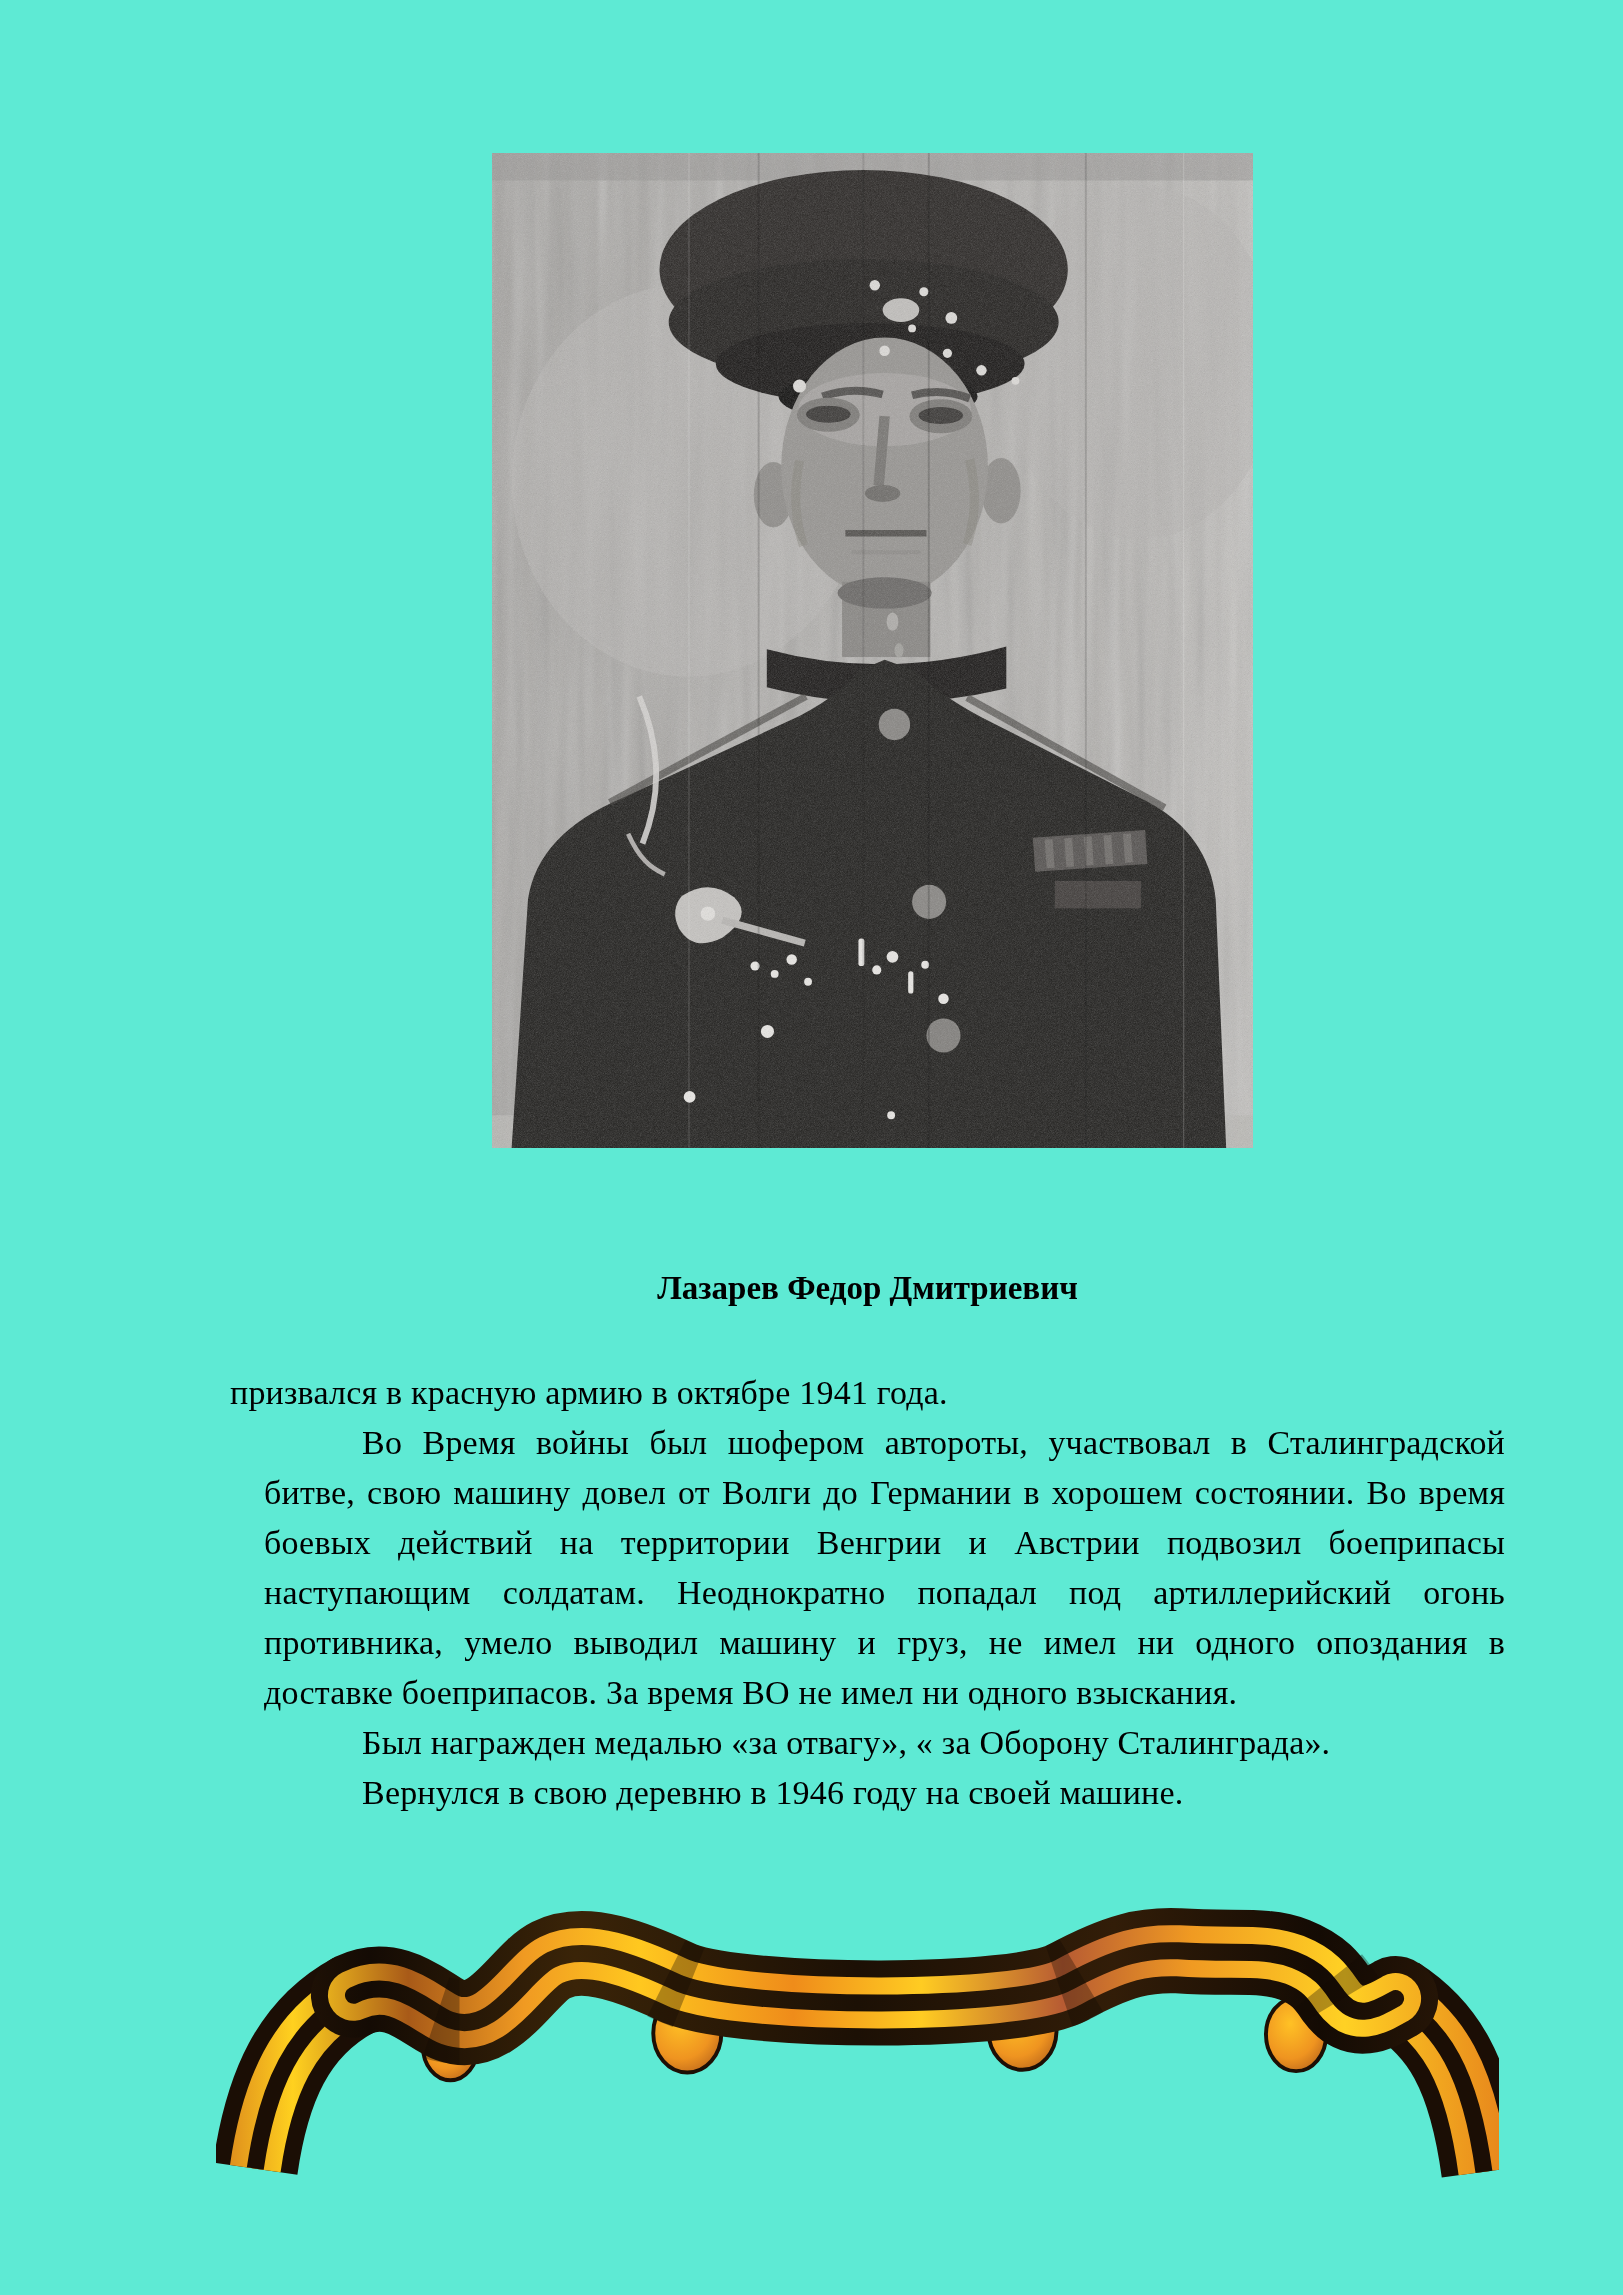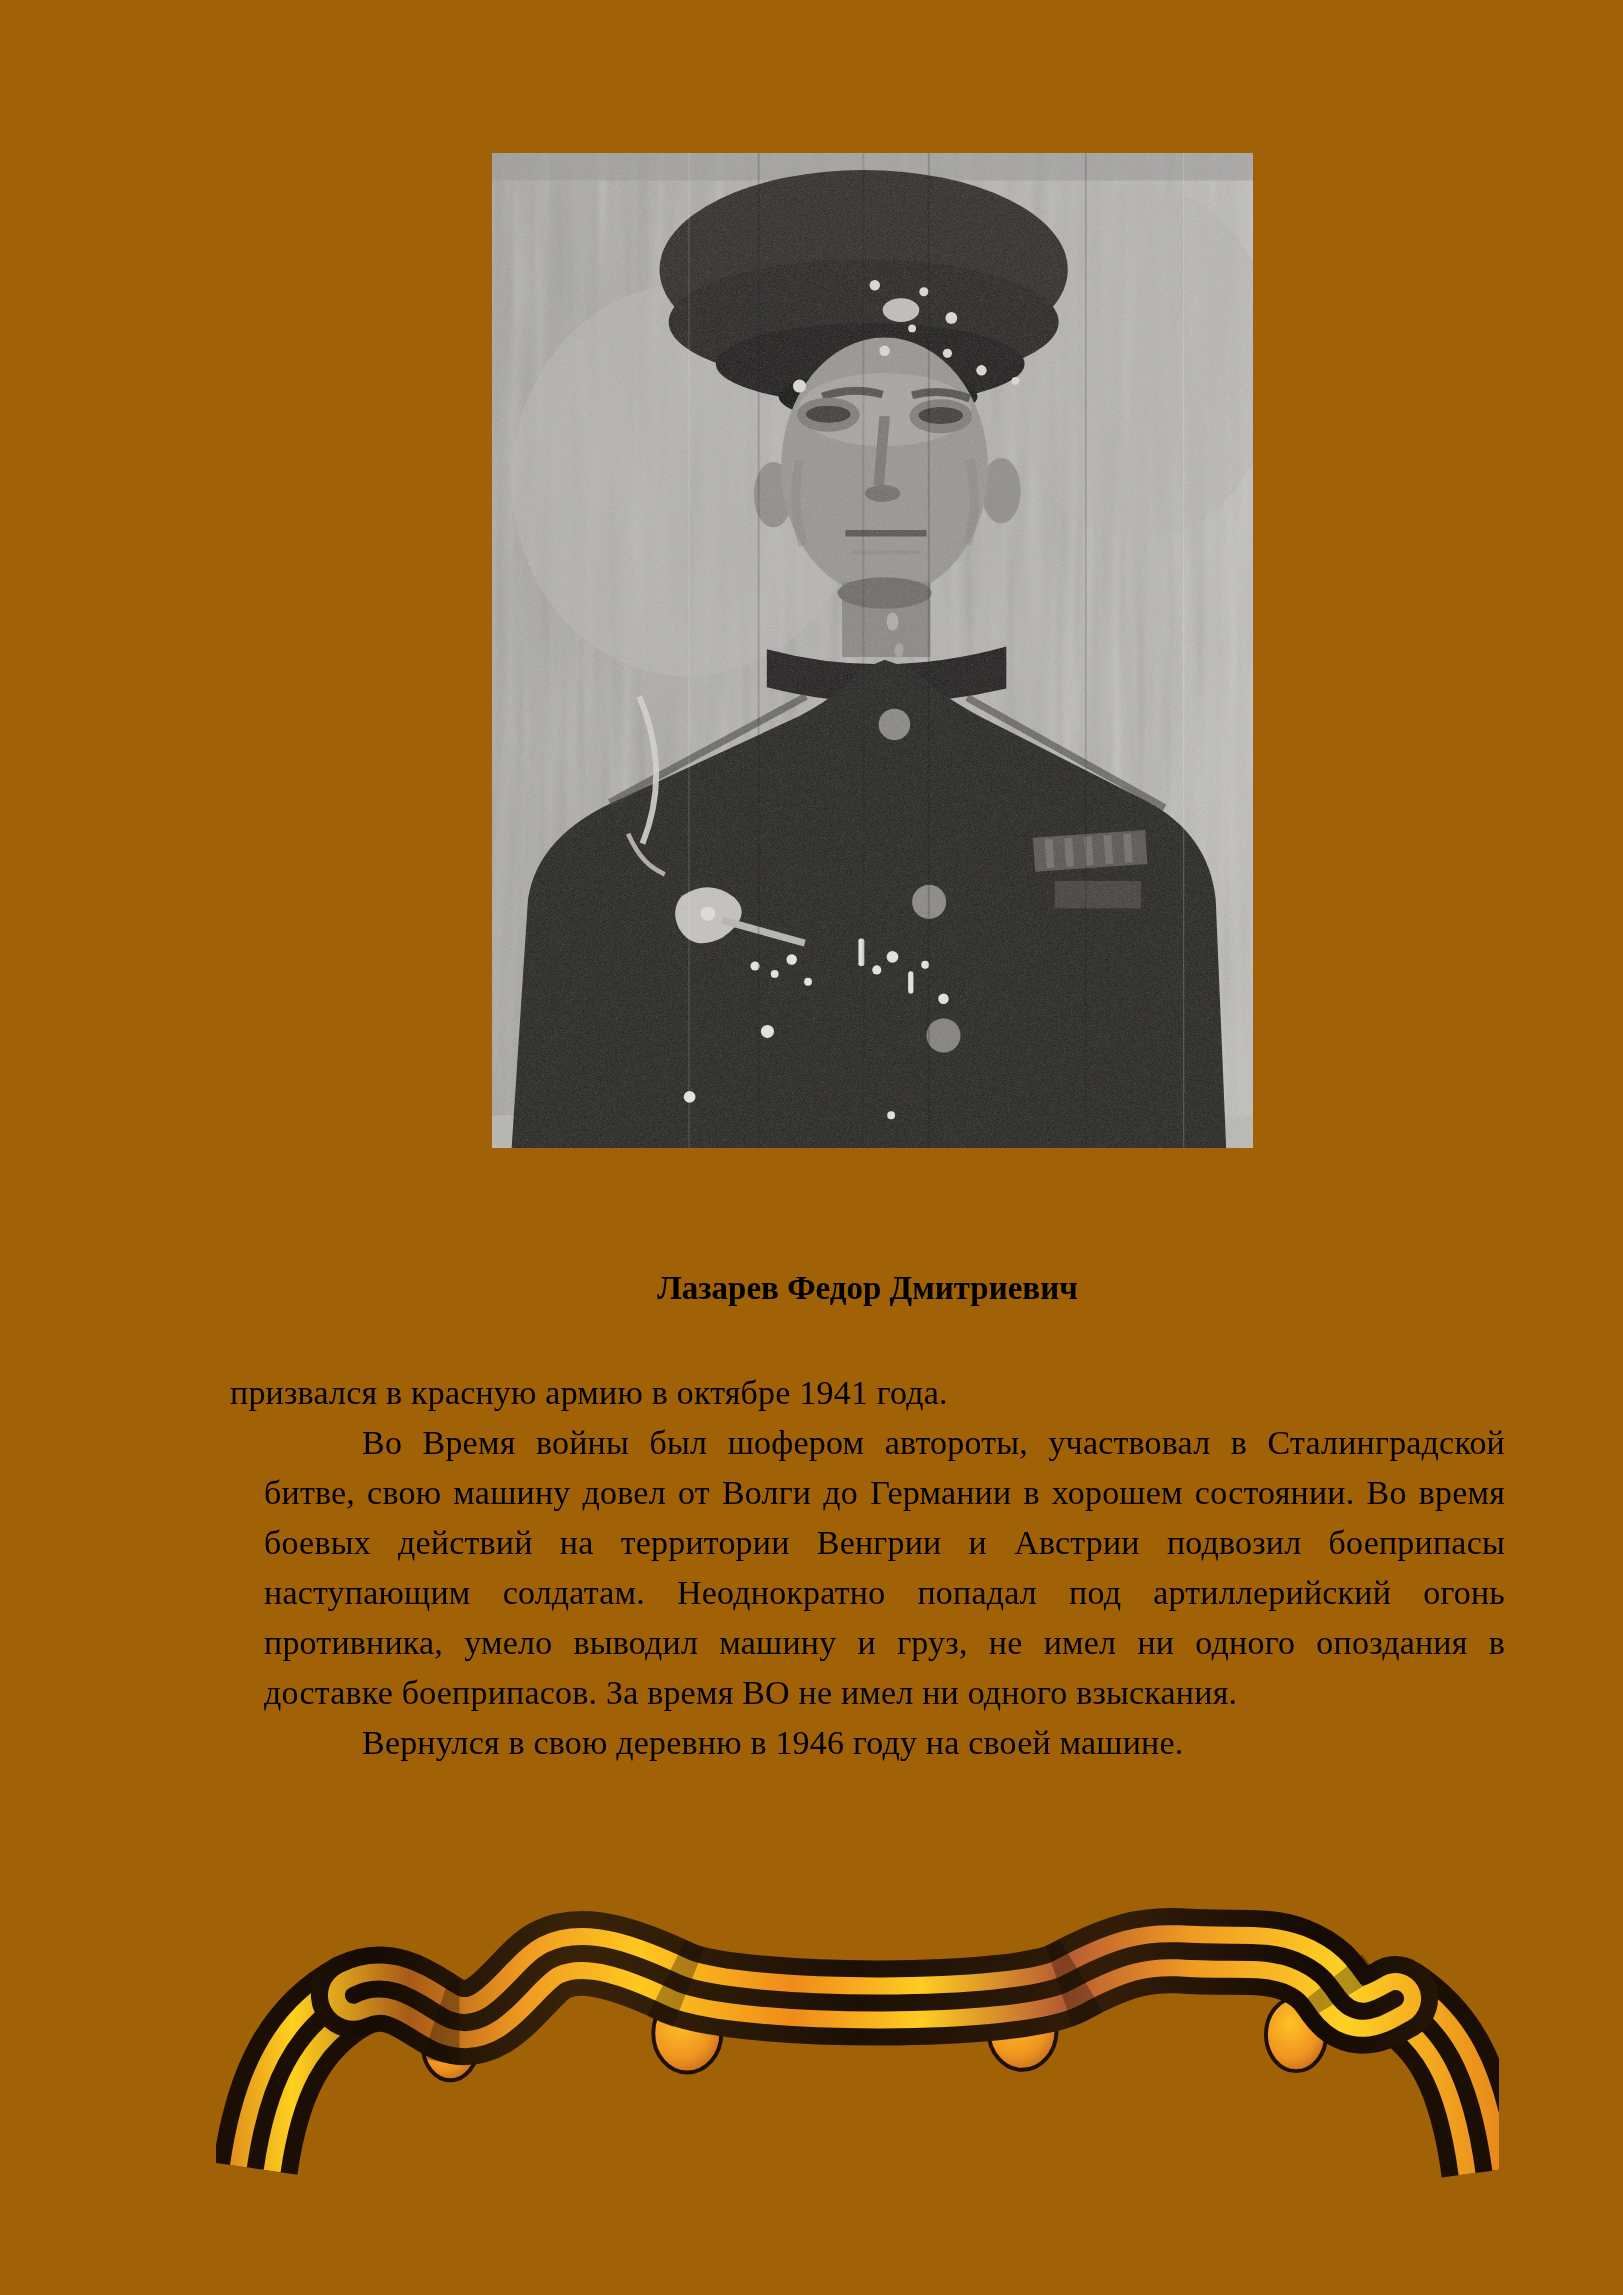--- a/index.html
+++ b/index.html
@@ -1,20 +1,20 @@
 <!DOCTYPE html>
 <html style="font-size:10.5px"><head>
 <meta charset="utf-8">
 <style>
   * { margin:0; padding:0; box-sizing:border-box; }
   html,body { background:#ffffff; }
   .page {
     position:relative;
     width:1623px; height:2295px;
-    background:#a16207;
+    background:#5eead4;
     overflow:hidden;
     font-family:"Liberation Serif","DejaVu Serif",serif;
     color:#000;
   }
   .photo-wrap {
     position:absolute; left:492px; top:153px;
     width:761px; height:995px;
   }
   .photo-wrap svg { display:block; width:100%; height:100%; }
   .doc-title {
@@ -158,20 +158,21 @@
 
       <rect x="0" y="0" width="1163" height="1520" filter="url(#grain)" opacity="0.28"></rect>
     </svg>
   </div>
 
   <div class="doc-title">Лазарев Федор Дмитриевич</div>
 
   <div class="doc-body">
     <p>призвался в красную армию в октябре 1941 года.</p>
     <p class="indented">Во Время войны был шофером автороты, участвовал в Сталинградской битве, свою машину довел от Волги до Германии в хорошем состоянии. Во время боевых действий на территории Венгрии и Австрии подвозил боеприпасы наступающим солдатам. Неоднократно попадал под артиллерийский огонь противника, умело выводил машину и груз, не имел ни одного опоздания в доставке боеприпасов. За время ВО не имел ни одного взыскания.</p>
+    <p class="indented">Был награжден медалью «за отвагу», « за Оборону Сталинграда».</p>
     <p class="indented">Вернулся в свою деревню в 1946 году на своей машине.</p>
   </div>
 
   <div class="ribbon-wrap" title="георгиевская лента">
     <svg viewBox="0 0 1960 500" preserveAspectRatio="none">
       <defs>
         <linearGradient id="orangeSheen" gradientUnits="userSpaceOnUse" x1="0" y1="0" x2="1960" y2="0">
           <stop offset="0" stop-color="#d9821c"></stop>
           <stop offset="0.06" stop-color="#ffd11f"></stop>
           <stop offset="0.15" stop-color="#a85a18"></stop>

